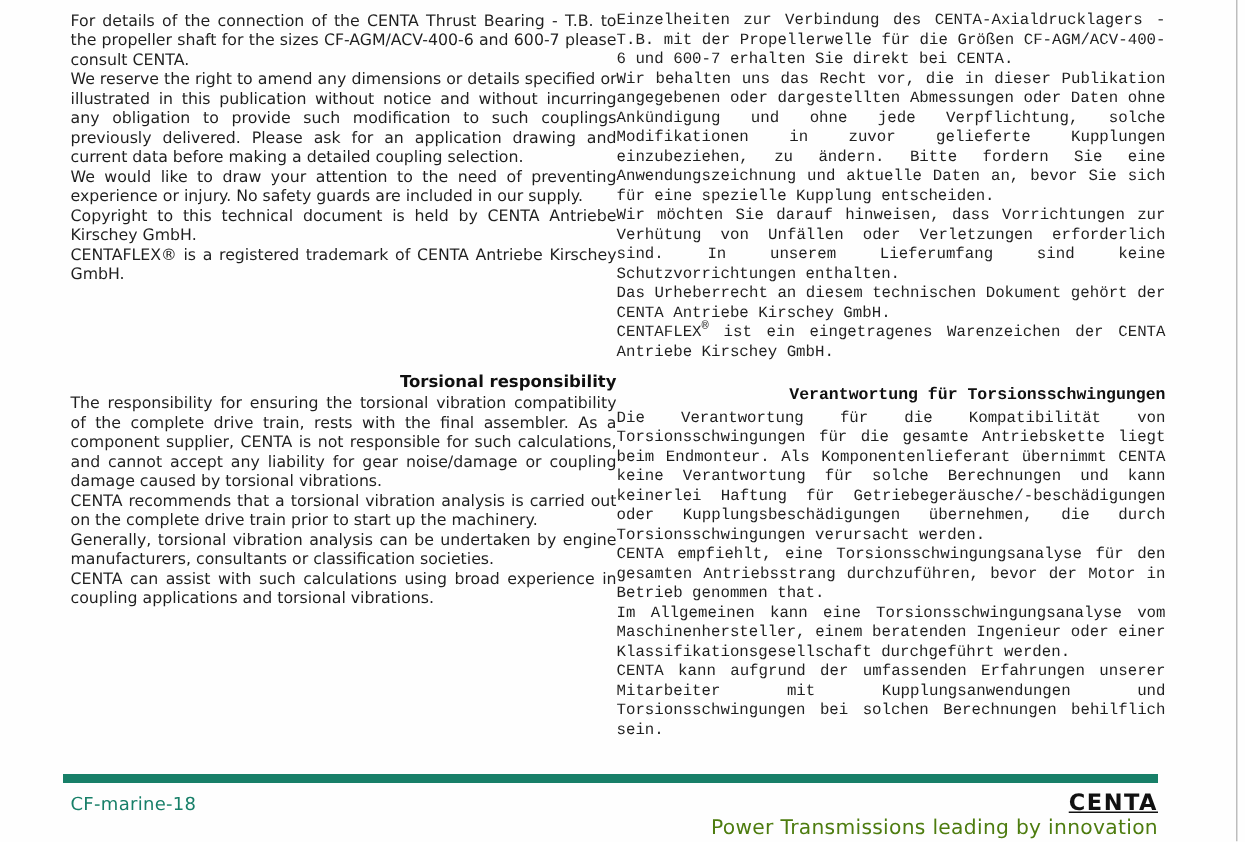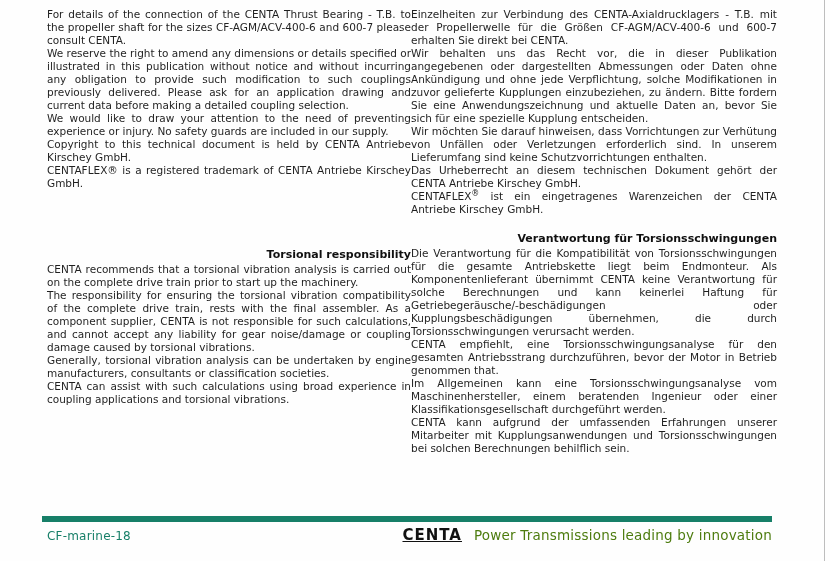--- a/index.html
+++ b/index.html
@@ -19,21 +19,21 @@
     display: flex;
     padding: 8px 0 0 47px;
   }
   .col {
     width: 364px;
     font-size: 10.5px;
     line-height: 13px;
     color: #1f1f1f;
     text-align: justify;
   }
-  .col-de { width: 366px; }
+  .col-de { width: 366px; font-family: Liberation Mono, monospace; }
   p.para { margin: 0; }
   .gap-sm { margin-top: 5px; }
   .heading {
     font-size: 11px;
     font-weight: bold;
     color: #101010;
     text-align: right;
     margin-bottom: 2px;
   }
   .heading-en { margin-top: 58px; }
@@ -58,21 +58,21 @@
     align-items: baseline;
     margin-top: 4px;
   }
   .doc-code {
     color: #177f68;
     font-weight: normal;
     font-size: 12px;
     letter-spacing: 0.2px;
     margin-left: 5px;
   }
-  .brand-group { display: flex; align-items: center; }
+  .brand-group { display: flex; align-items: flex-end; flex-direction: column; }
   .brand {
     font-weight: bold;
     font-size: 15px;
     color: #111111;
     text-decoration: underline;
     letter-spacing: 1px;
   }
   .tagline {
     font-size: 13.5px;
     color: #4d7c0f;
@@ -93,22 +93,22 @@
 
   <div class="content">
 
     <div class="col col-en">
       <p class="para">For details of the connection of the CENTA Thrust Bearing - T.B. to the propeller shaft for the sizes CF-AGM/ACV-400-6 and 600-7 please consult CENTA.</p>
       <p class="para">We reserve the right to amend any dimensions or details specified or illustrated in this publication without notice and without incurring any obligation to provide such modification to such couplings previously delivered. Please ask for an application drawing and current data before making a detailed coupling selection.</p>
       <p class="para gap-sm">We would like to draw your attention to the need of preventing experience or injury. No safety guards are included in our supply.</p>
       <p class="para gap-sm">Copyright to this technical document is held by CENTA Antriebe Kirschey GmbH.</p>
       <p class="para">CENTAFLEX® is a registered trademark of CENTA Antriebe Kirschey GmbH.</p>
       <h3 class="heading heading-en">Torsional responsibility</h3>
+      <p class="para">The responsibility for ensuring the torsional vibration compatibility of the complete drive train, rests with the final assembler. As a component supplier, CENTA is not responsible for such calculations, and cannot accept any liability for gear noise/damage or coupling damage caused by torsional vibrations.</p>
       <p class="para">CENTA recommends that a torsional vibration analysis is carried out on the complete drive train prior to start up the machinery.</p>
-      <p class="para">The responsibility for ensuring the torsional vibration compatibility of the complete drive train, rests with the final assembler. As a component supplier, CENTA is not responsible for such calculations, and cannot accept any liability for gear noise/damage or coupling damage caused by torsional vibrations.</p>
       <p class="para">Generally, torsional vibration analysis can be undertaken by engine manufacturers, consultants or classification societies.</p>
       <p class="para">CENTA can assist with such calculations using broad experience in coupling applications and torsional vibrations.</p>
     </div>
 
     <div class="col col-de">
       <p class="para">Einzelheiten zur Verbindung des CENTA-Axialdrucklagers - T.B. mit der Propellerwelle für die Größen CF-AGM/ACV-400-6 und 600-7 erhalten Sie direkt bei CENTA.</p>
       <p class="para">Wir behalten uns das Recht vor, die in dieser Publikation angegebenen oder dargestellten Abmessungen oder Daten ohne Ankündigung und ohne jede Verpflichtung, solche Modifikationen in zuvor gelieferte Kupplungen einzubeziehen, zu ändern. Bitte fordern Sie eine Anwendungszeichnung und aktuelle Daten an, bevor Sie sich für eine spezielle Kupplung entscheiden.</p>
       <p class="para gap-sm">Wir möchten Sie darauf hinweisen, dass Vorrichtungen zur Verhütung von Unfällen oder Verletzungen erforderlich sind. In unserem Lieferumfang sind keine Schutzvorrichtungen enthalten.</p>
       <p class="para gap-sm">Das Urheberrecht an diesem technischen Dokument gehört der CENTA Antriebe Kirschey GmbH.</p>
       <p class="para"><span>CENTAFLEX</span><sup class="reg">®</sup><span> ist ein eingetragenes Warenzeichen der CENTA Antriebe Kirschey GmbH.</span></p>

